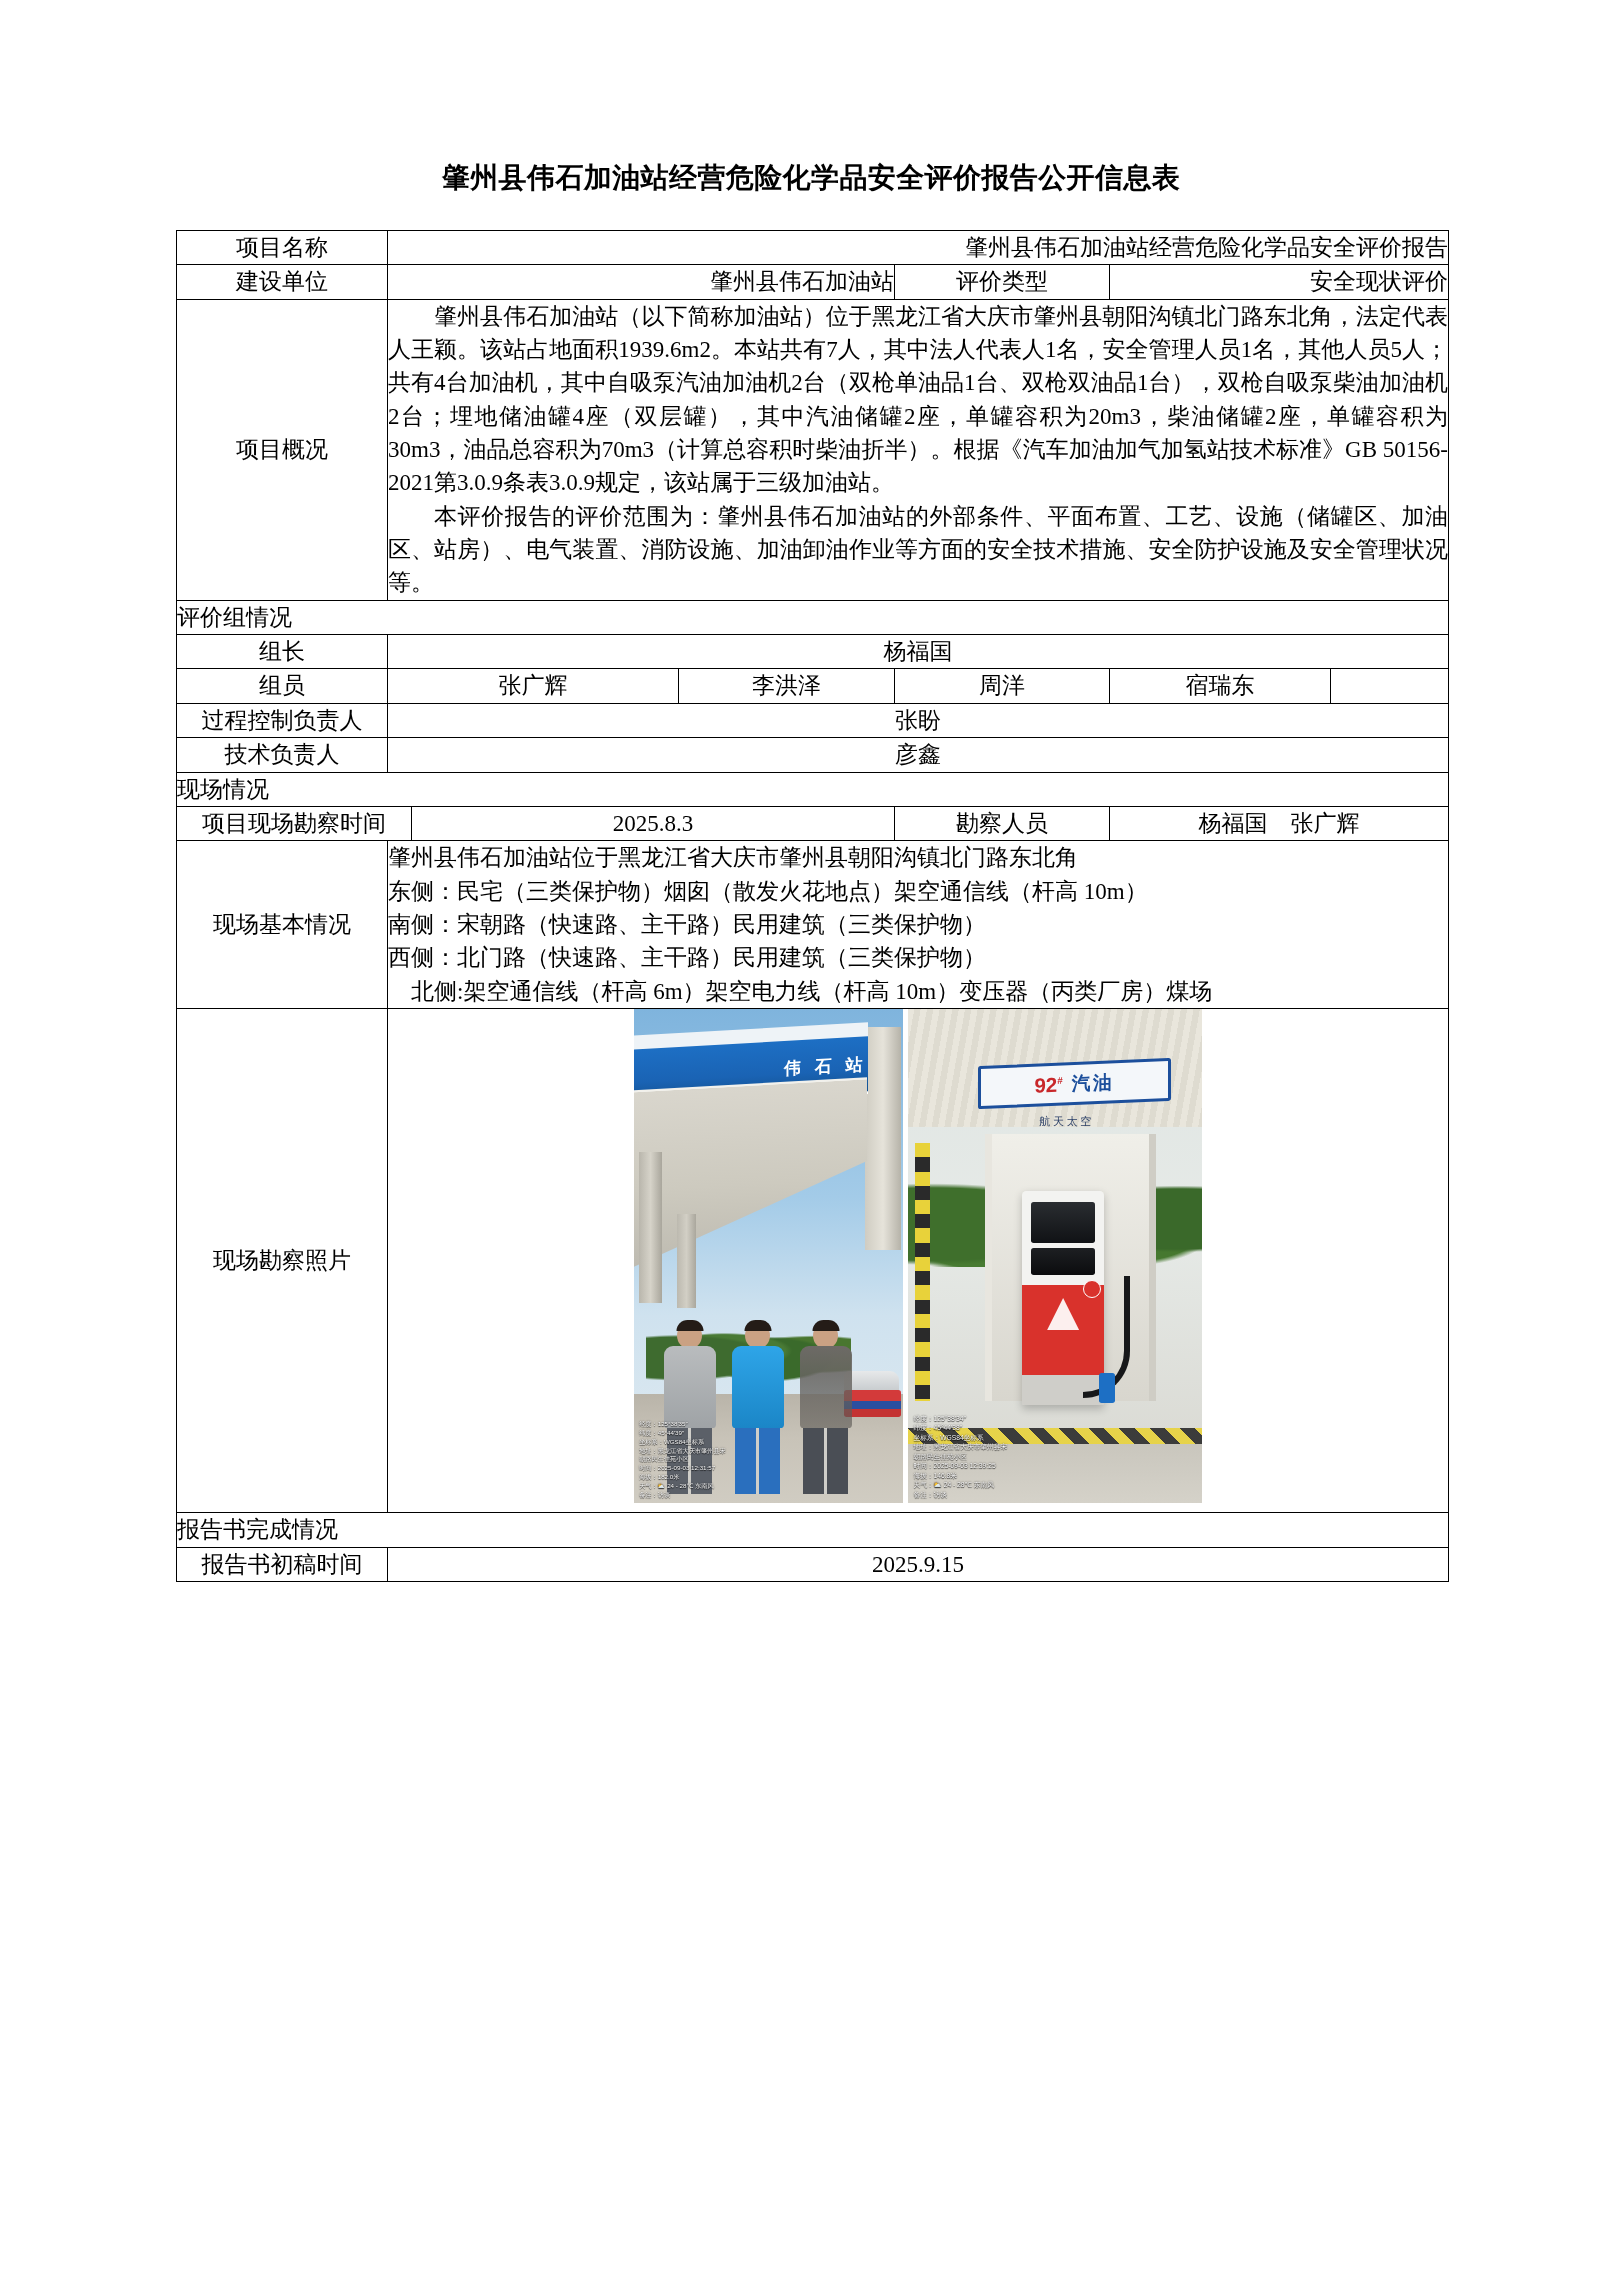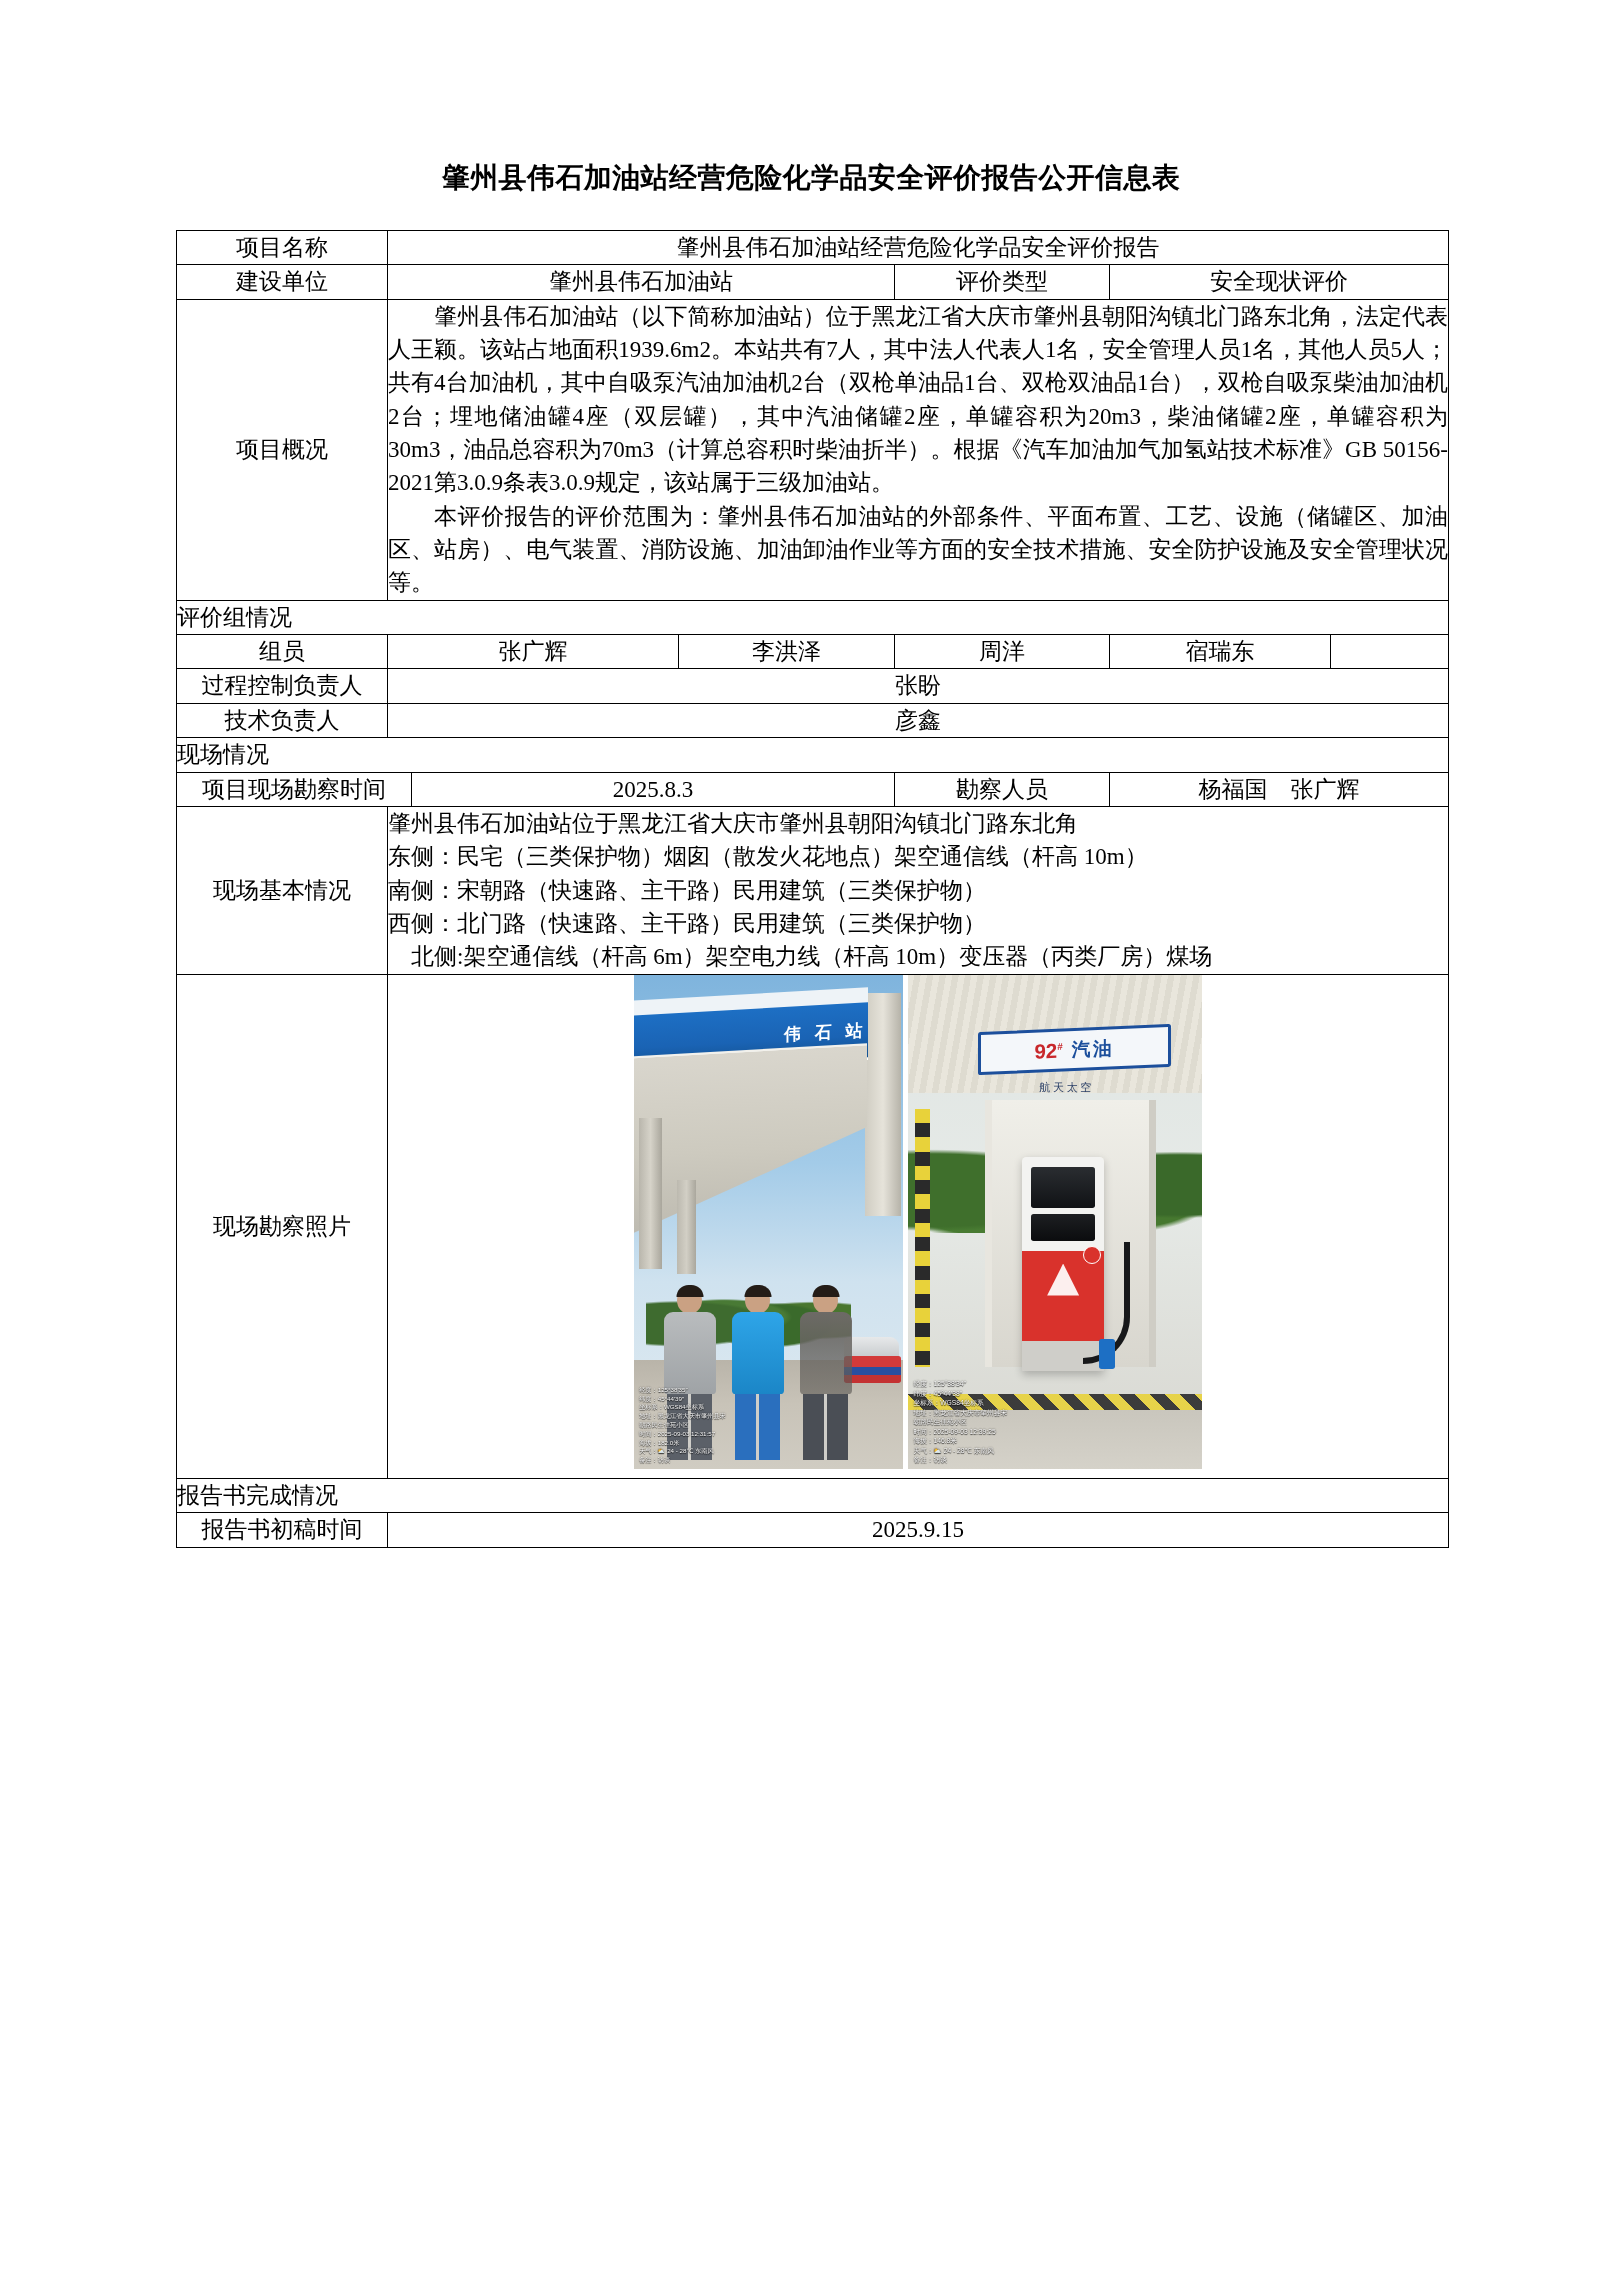--- a/index.html
+++ b/index.html
@@ -53,21 +53,21 @@
   }
 
   .lbl {
     text-align: center;
     padding: 9px 5.3px;
     white-space: nowrap;
   }
   .lbl-sm { font-size: 21.4px; }
 
   .val {
-    text-align: center;
+    text-align: right;
     padding: 9px 12.5px;
   }
   .val-c {
     text-align: center;
     padding: 9px 12.5px;
   }
   .section-head {
     text-align: left;
     padding: 9.8px 5.3px;
     font-size: 23px;
@@ -330,20 +330,24 @@
       <td class="overview" colspan="8">
         <p>肇州县伟石加油站（以下简称加油站）位于黑龙江省大庆市肇州县朝阳沟镇北门路东北角，法定代表人王颖。该站占地面积1939.6m2。本站共有7人，其中法人代表人1名，安全管理人员1名，其他人员5人；共有4台加油机，其中自吸泵汽油加油机2台（双枪单油品1台、双枪双油品1台），双枪自吸泵柴油加油机2台；埋地储油罐4座（双层罐），其中汽油储罐2座，单罐容积为20m3，柴油储罐2座，单罐容积为30m3，油品总容积为70m3（计算总容积时柴油折半）。根据《汽车加油加气加氢站技术标准》GB 50156-2021第3.0.9条表3.0.9规定，该站属于三级加油站。</p>
         <p>本评价报告的评价范围为：肇州县伟石加油站的外部条件、平面布置、工艺、设施（储罐区、加油区、站房）、电气装置、消防设施、加油卸油作业等方面的安全技术措施、安全防护设施及安全管理状况等。</p>
       </td>
     </tr>
 
     <tr>
       <td class="section-head" colspan="9">评价组情况</td>
     </tr>
 
+    <tr>
+      <td class="lbl">组长</td>
+      <td class="val-c" colspan="8">杨福国</td>
+    </tr>
 
     <tr>
       <td class="lbl">组员</td>
       <td class="val-c" colspan="2">张广辉</td>
       <td class="val-c" colspan="2">李洪泽</td>
       <td class="val-c" colspan="2">周洋</td>
       <td class="val-c">宿瑞东</td>
       <td class="val-c" colspan="2"></td>
     </tr>
 

